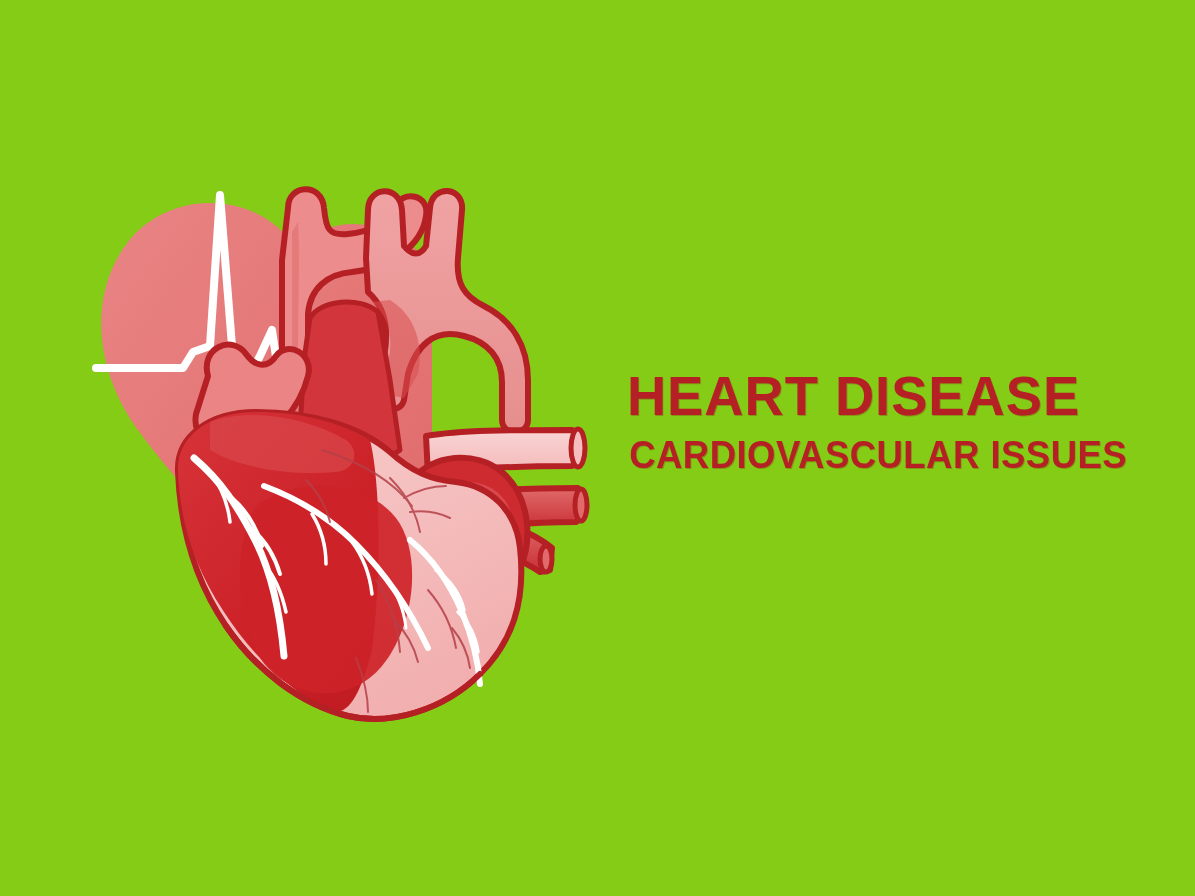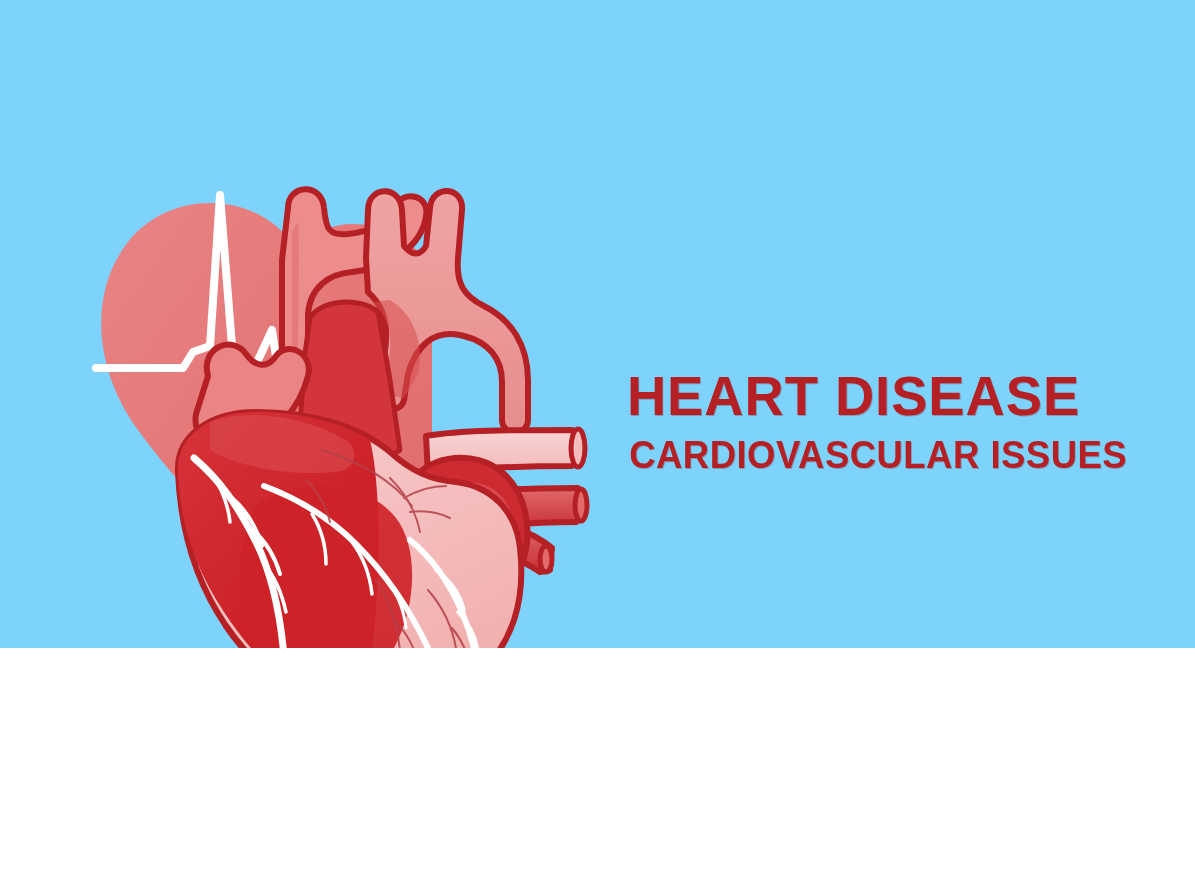--- a/index.html
+++ b/index.html
@@ -7,22 +7,22 @@
     margin: 0;
     padding: 0;
     background: #ffffff;
   }
   body {
     font-family: "Liberation Sans", sans-serif;
   }
   #poster {
     position: relative;
     width: 1195px;
-    height: 648px;
-    background: #7dd3fc;
+    height: 896px;
+    background: #84cc16;
     overflow: hidden;
   }
   #heart-illustration {
     position: absolute;
     left: 60px;
     top: 150px;
     width: 560px;
     height: 580px;
   }
   #heart-illustration svg {

